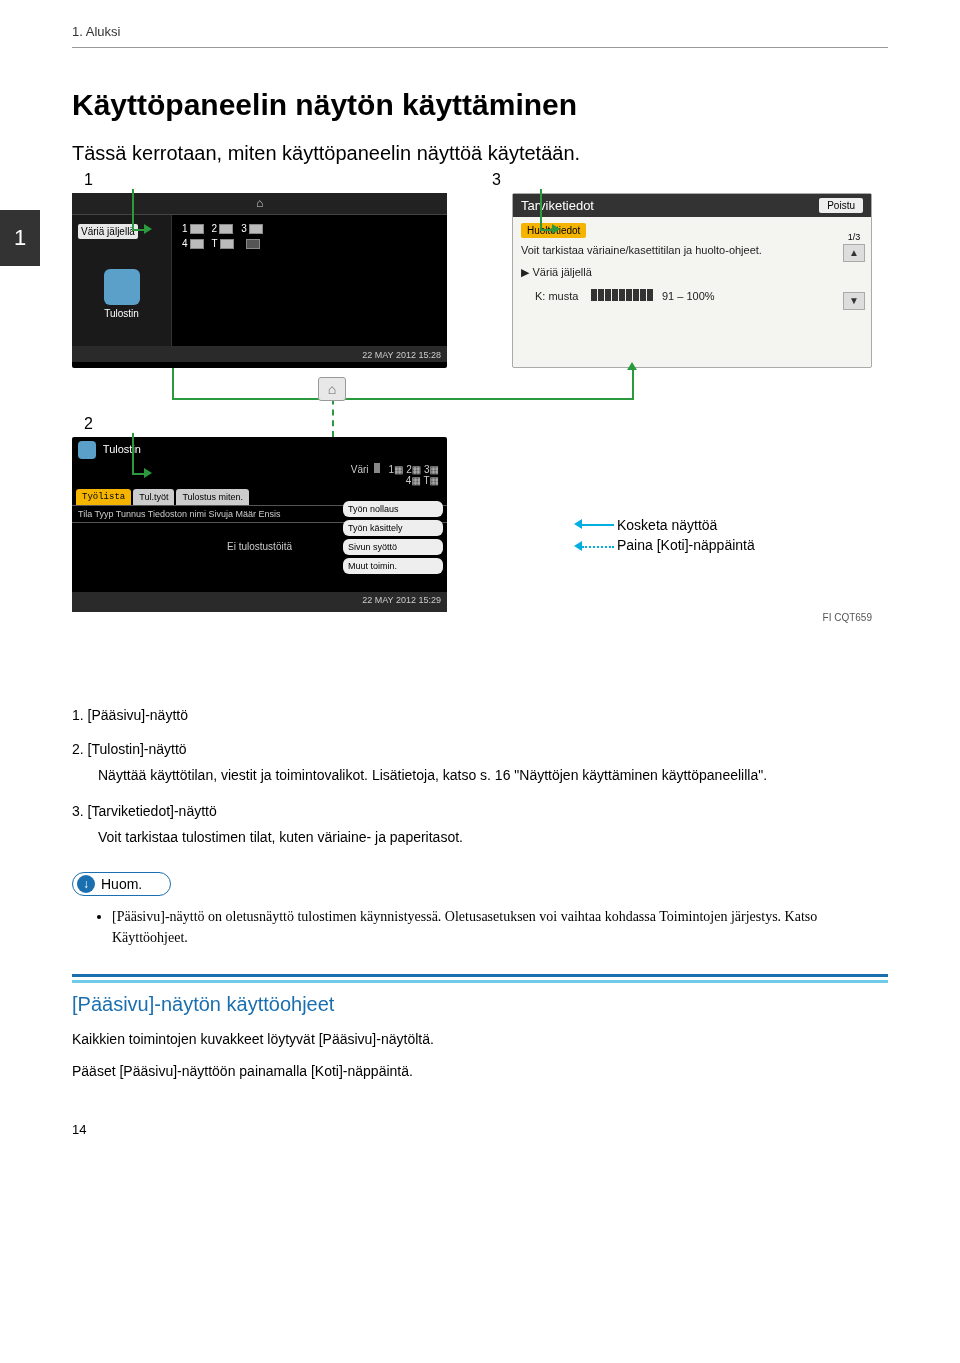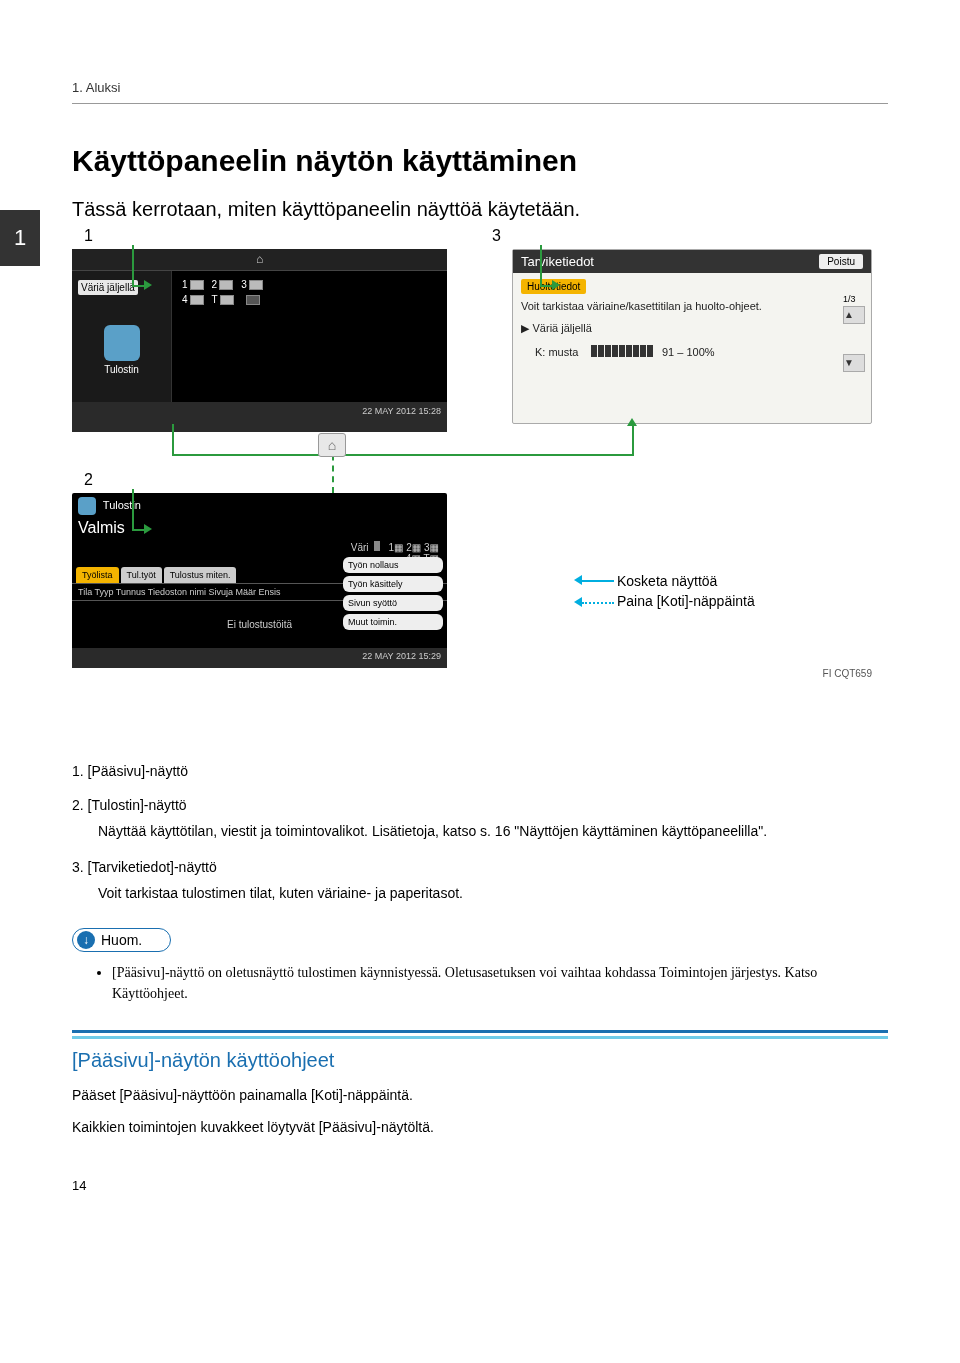--- a/index.html
+++ b/index.html
@@ -1,17 +1,17 @@
 <!DOCTYPE html>
 <html><head>
 <meta charset="utf-8">
 <style>
   * { box-sizing: border-box; margin: 0; padding: 0; }
   body { font-family: Arial, Helvetica, sans-serif; background: #fff; color: #000; width: 960px; }
-  .page { padding: 80px 72px 30px 72px; position: relative; }
+  .page { padding: 24px 72px 30px 72px; position: relative; }
   .header-line { font-size: 13px; color: #333; margin-bottom: 8px; }
   .top-rule { border-top: 1px solid #999; margin-bottom: 40px; }
   .main-title { font-size: 30px; font-weight: bold; margin-bottom: 20px; }
   .side-tab { position: absolute; left: 0; top: 210px; width: 40px; height: 56px; background: #333; color: #fff; font-size: 22px; display: flex; align-items: center; justify-content: center; }
   .intro { font-size: 20px; margin-bottom: 12px; }
   .diagram { position: relative; width: 800px; height: 500px; }
   .panel { position: absolute; background: #000; border-radius: 2px; color: #fff; }
   .panel1 { left: 0; top: 16px; width: 375px; height: 175px; }
   .panel3 { left: 440px; top: 16px; width: 360px; height: 175px; background:#f4f4f0; border:1px solid #aaa; color:#000; }
   .panel2 { left: 0; top: 260px; width: 375px; height: 175px; }
@@ -34,39 +34,39 @@
   .p1-body { display:flex; height:131px; }
   .p1-left { width:100px; padding:6px; background:#1a1a1a; border-right:1px solid #333;}
   .p1-btn { background:#e8e8e8; color:#000; font-size:10px; padding:2px 3px; border-radius:2px; display:inline-block; }
   .p1-printer { margin-top:30px; font-size:10px; color:#fff; text-align:center;}
   .p1-printer .ico { width:36px; height:36px; background:#5aa0c8; border-radius:6px; margin:0 auto 3px; }
   .p1-right { flex:1; padding:8px 10px; font-size:11px; color:#ddd; }
   .trayrow { display:flex; gap:8px; margin-bottom:4px;}
   .tray { display:flex; align-items:center; gap:2px;}
   .tray .tn { color:#fff; font-size:10px;}
   .tray .tb { width:14px; height:10px; background:#bbb; border:1px solid #888;}
-  .p1-foot { height:30px; background:#2a2a2a; font-size:9px; color:#ccc; text-align:right; padding:4px 6px; }
+  .p1-foot { height:16px; background:#2a2a2a; font-size:9px; color:#ccc; text-align:right; padding:4px 6px; }
   
   .p3-head { background:#333; color:#fff; padding:4px 8px; font-size:13px; display:flex; justify-content:space-between; align-items:center;}
   .p3-exit { background:#eee; color:#000; font-size:10px; padding:2px 8px; border-radius:2px; }
   .p3-body { padding:6px 8px; font-size:11px; color:#222; }
   .p3-sel { background:#f4b400; color:#000; display:inline-block; padding:2px 6px; font-size:10px; border-radius:2px; margin-bottom:6px;}
   .p3-row { display:flex; align-items:center; margin-top:10px;}
   .p3-meter { display:inline-block; }
   .p3-meter .blk { display:inline-block; width:6px; height:12px; background:#333; margin-right:1px; }
-  .p3-side { position:absolute; right:6px; top:44px; font-size:9px; text-align:left;}
+  .p3-side { position:absolute; right:6px; top:38px; font-size:9px; text-align:center;}
   .p3-updown { width:22px; height:18px; background:#ddd; border:1px solid #aaa; margin:2px 0; color:#333; font-size:10px; line-height:16px;}
   
   .p2-hdr { padding:4px 6px; font-size:11px;}
   .p2-status { font-size:16px; color:#fff; padding:0 6px 4px;}
   .printerico { display:inline-block; width:18px; height:18px; background:#5aa0c8; border-radius:4px; vertical-align:middle; margin-right:4px;}
   .p2-meterhdr { font-size:10px; color:#ccc; text-align:right; padding:0 8px 3px;}
   .p2-tabs { display:flex; gap:2px; padding:0 4px; }
   .p2-tab { font-size:9px; padding:3px 6px; background:#ccc; color:#000; border-radius:3px 3px 0 0; }
-  .p2-tab.active { background:#f4b400; }
+  .p2-tab.active { background:#f4b400;font-family:Liberation Mono, monospace; }
   .p2-cols { font-size:9px; color:#ccc; padding:3px 6px; border-top:1px solid #555; border-bottom:1px solid #555;}
   .p2-empty { font-size:10px; color:#ccc; text-align:center; padding:18px 0;}
   .p2-right { position:absolute; right:4px; top:64px; width:100px;}
   .p2-rbtn { background:#eee; color:#000; font-size:9px; padding:3px 5px; border-radius:6px; margin-bottom:3px; }
   .p2-foot { position:absolute; bottom:0; left:0; right:0; height:20px; background:#2a2a2a; font-size:9px; color:#ccc; text-align:right; padding:3px 6px;}
   
   .legend { position:absolute; left:545px; top:340px; font-size:14px; }
   .legend .row { display:flex; align-items:center; margin-bottom:4px;}
   .figcode { position:absolute; right:0; top:435px; font-size:10px; color:#555;}
   
@@ -171,21 +171,20 @@
         <div class="p3-updown">▲</div>
         <div class="p3-updown" style="margin-top:30px">▼</div>
       </div>
     </div>
 
     <div class="panel panel2">
       <div class="p2-hdr">
         <span class="printerico"></span>
         <span>Tulostin</span>
       </div>
-      <div class="p2-status">Valmis</div>
       <div class="p2-meterhdr">
         <span>Väri</span>&nbsp;
         <span style="display:inline-block;width:6px;height:10px;background:#888"></span>
         &nbsp;&nbsp;1▦ 2▦ 3▦<br>4▦ T▦
       </div>
       <div class="p2-tabs">
         <div class="p2-tab active">Työlista</div>
         <div class="p2-tab">Tul.työt</div>
         <div class="p2-tab">Tulostus miten.</div>
       </div>
@@ -257,17 +256,17 @@
     <span class="txt">Huom.</span>
   </div>
   <ul class="bullets">
     <li>[Pääsivu]-näyttö on oletusnäyttö tulostimen käynnistyessä. Oletusasetuksen voi vaihtaa kohdassa Toimintojen järjestys. Katso Käyttöohjeet.</li>
   </ul>
 
   <div class="section-box">
     <div class="bar"></div>
     <h2>[Pääsivu]-näytön käyttöohjeet</h2>
   </div>
+  <p class="body-text">Kaikkien toimintojen kuvakkeet löytyvät [Pääsivu]-näytöltä.</p>
   <p class="body-text">Pääset [Pääsivu]-näyttöön painamalla [Koti]-näppäintä.</p>
-  <p class="body-text">Kaikkien toimintojen kuvakkeet löytyvät [Pääsivu]-näytöltä.</p>
 
   <div class="page-num">14</div>
 </div>
 
 </body></html>

